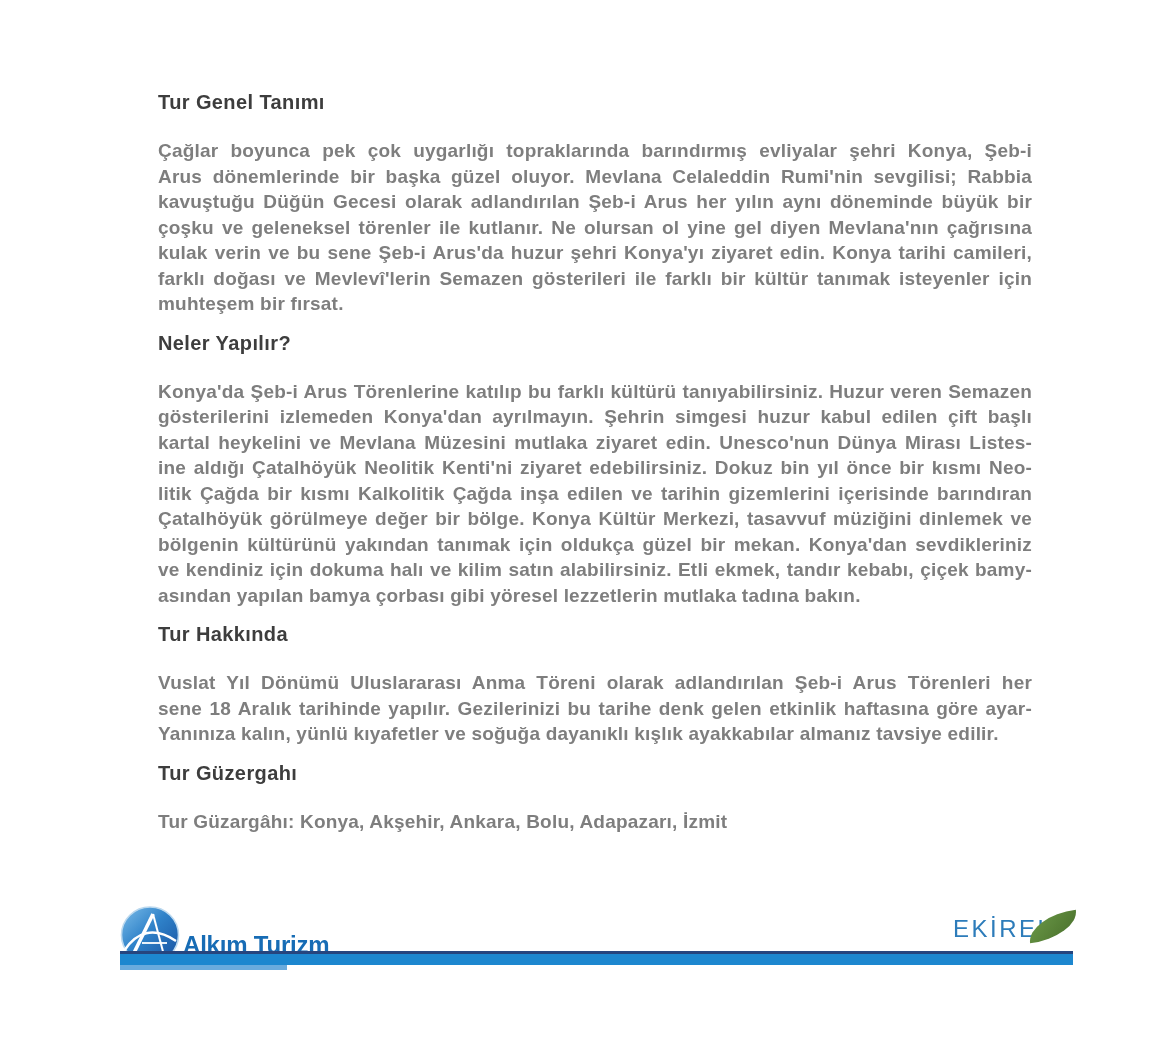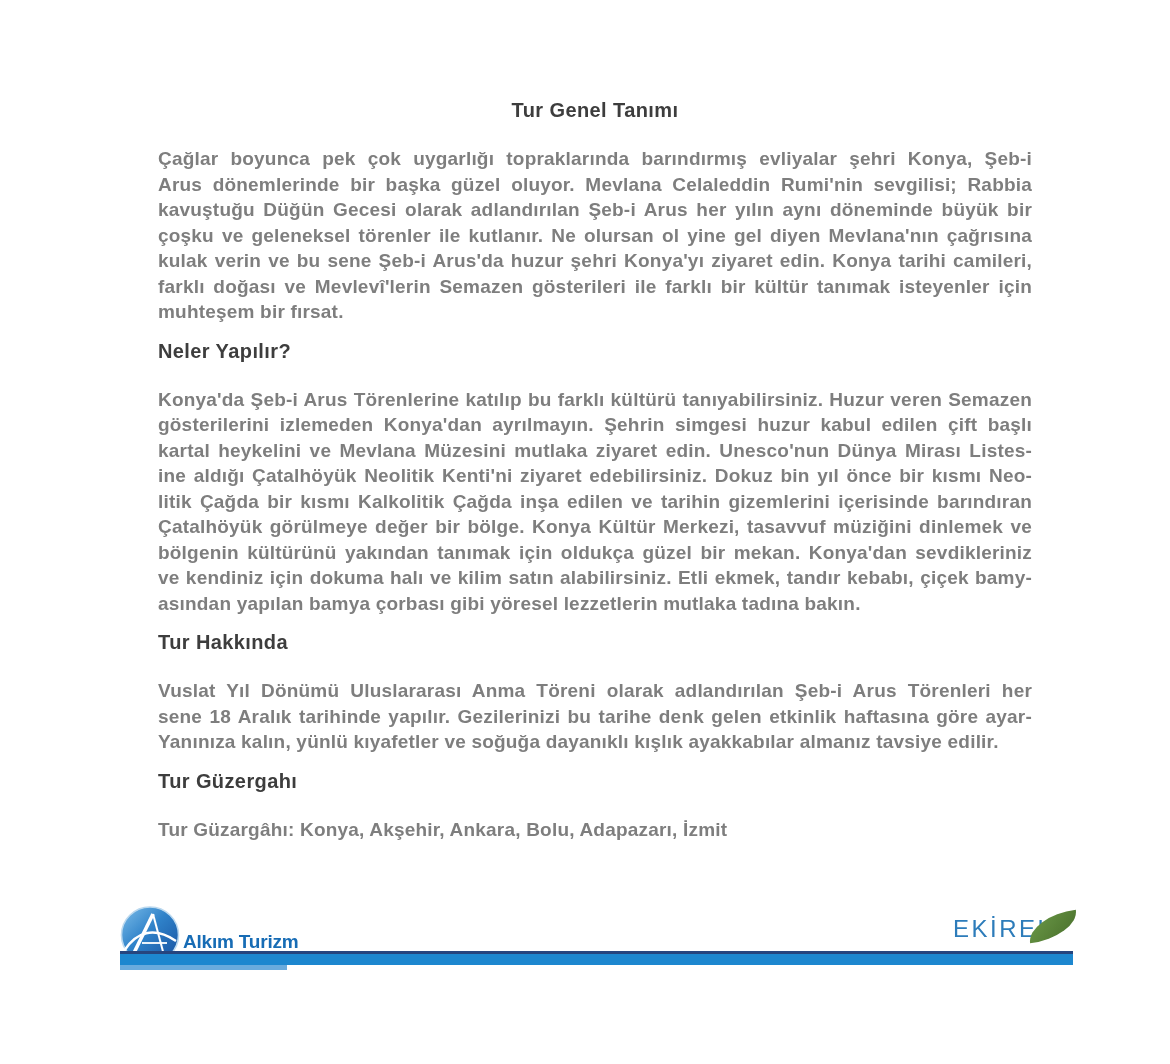--- a/index.html
+++ b/index.html
@@ -8,21 +8,21 @@
     font-family:"Liberation Sans","DejaVu Sans",sans-serif;
     overflow:hidden;
   }
   .content{
     position:absolute;left:158px;top:88px;width:874px;
   }
   .section h2{
     font-size:20px;line-height:24px;font-weight:600;color:#3d3d3d;
     letter-spacing:.4px;margin:14px 0 0 0;
   }
-  .section:first-child h2{margin-top:10px;text-align:center;}
+  .section:first-child h2{margin-top:2px;}
   .section p{
     font-size:19px;line-height:25.5px;color:#7e7e7e;font-weight:700;
     letter-spacing:.2px;margin:24px 0 0 0;
   }
   .body-line{
     display:block;text-align:justify;text-align-last:justify;
     white-space:normal;
   }
   .body-line.last{text-align-last:left;}
 
@@ -34,21 +34,21 @@
   .footer-bar-sub{
     position:absolute;left:120px;top:965px;width:167px;height:5px;
     background:#6aabdd;
   }
   .alkim-logo{
     position:absolute;left:120px;top:906px;width:200px;height:60px;
   }
   .alkim-icon{position:absolute;left:0;top:0;}
   .alkim-text{
     position:absolute;left:63px;top:25px;
-    font-size:19px;font-weight:700;color:#176cb5;letter-spacing:-.2px;
+    font-size:24px;font-weight:700;color:#176cb5;letter-spacing:-.2px;
     white-space:nowrap;
   }
   .ekirek-logo{
     position:absolute;left:950px;top:910px;width:140px;height:45px;
   }
   .ekirek-text{
     position:absolute;left:3px;top:5px;
     font-size:24px;font-weight:400;color:#2d7cba;letter-spacing:2.5px;
     white-space:nowrap;
   }

